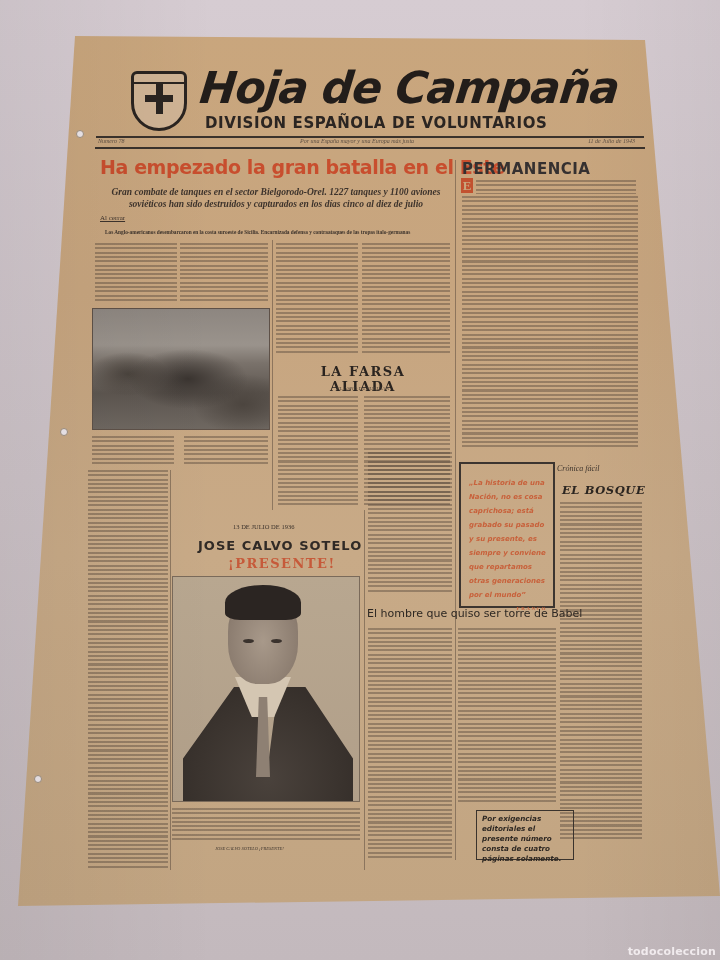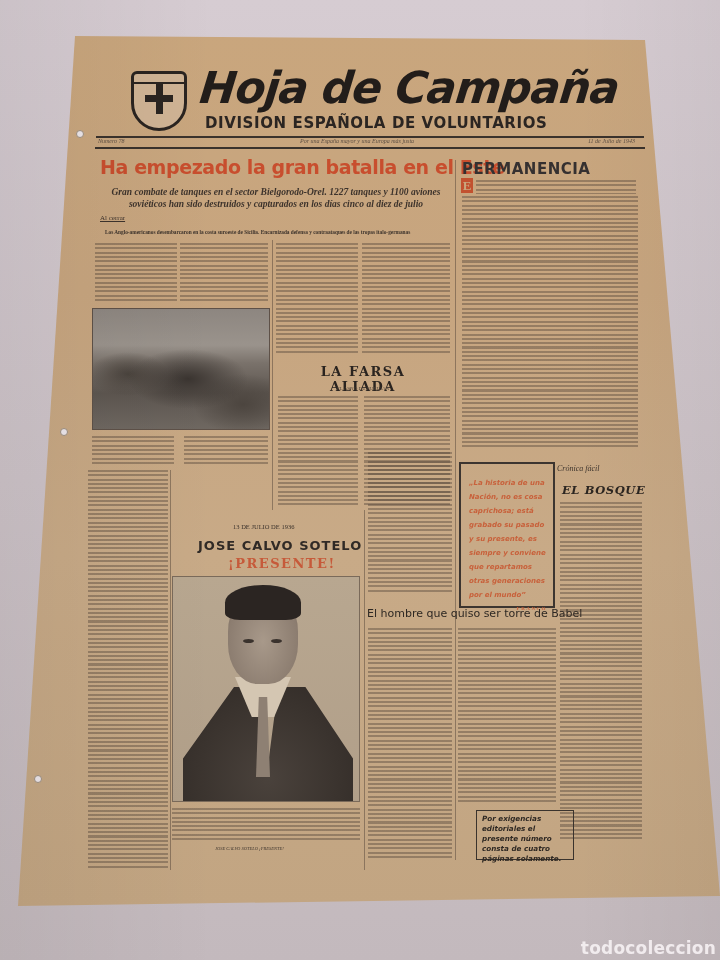--- a/index.html
+++ b/index.html
@@ -155,21 +155,21 @@
     border: 1.5px solid #3a332d; padding: 3px 5px;
     font-family: "DejaVu Sans", sans-serif; font-weight: bold; font-style: italic;
     font-size: 7.2px; line-height: 10px; color: #2e2823;
   }
   .punch-hole {
     position: absolute; width: 8px; height: 8px; border-radius: 50%;
     background: #ece6ea; border: 1px solid #9d8f7f;
   }
   .watermark {
     position: absolute; right: 4px; bottom: 2px;
-    font-family: "DejaVu Sans", sans-serif; font-weight: bold; font-size: 17px;
+    font-family: "DejaVu Sans", sans-serif; font-weight: bold; font-size: 11px;
     color: rgba(245,240,242,0.92); letter-spacing: 0.2px;
   }
   .shade {
     position: absolute; left:0; top:0; width: 720px; height: 960px; pointer-events:none;
     background: linear-gradient(90deg, rgba(0,0,0,0.05) 0%, transparent 30%, transparent 80%, rgba(0,0,0,0.04) 100%);
   }
 </style>
 </head>
 <body>
 

